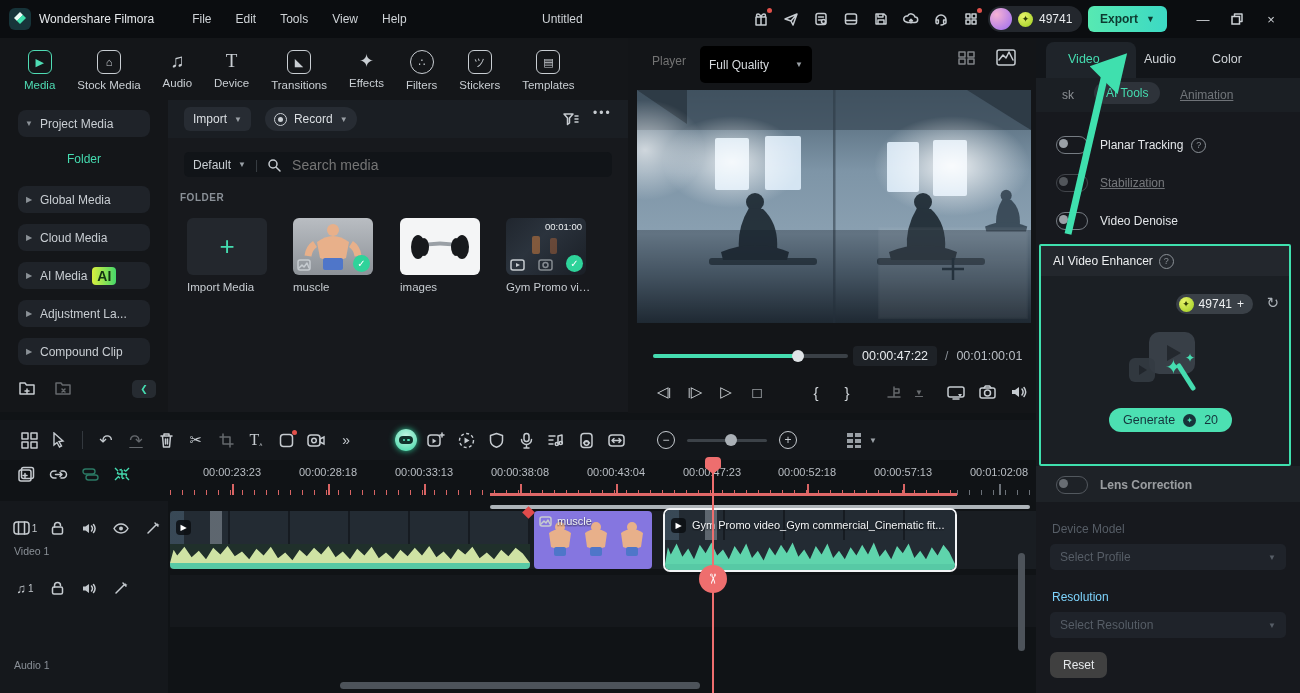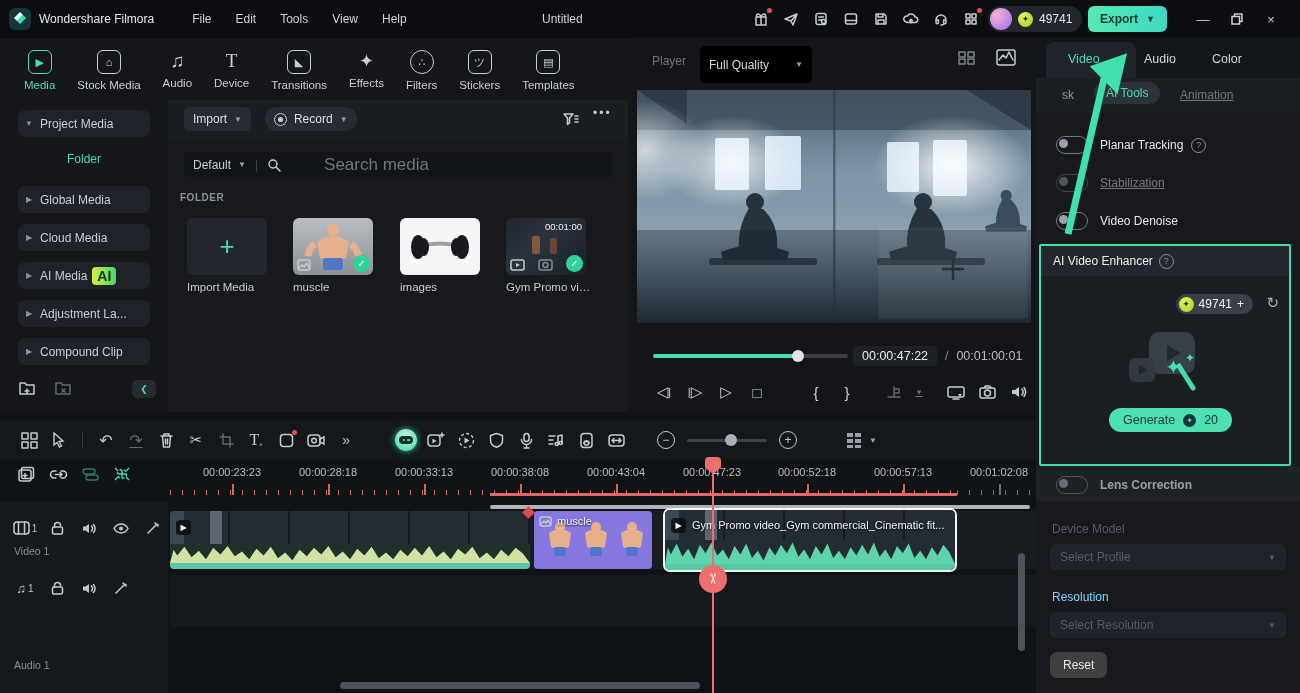--- a/index.html
+++ b/index.html
@@ -272,21 +272,21 @@
           <span>Default</span>
           <span style="font-size:8px;color:#9aa0a6;">▼</span>
         </span>
       <span style="color:#3a4046;">|</span>
       <span>
           <svg width="14" height="14">
             <circle class="ic" cx="6" cy="6" r="4"></circle>
             <path class="ic" d="M9.2 9.2L13 13"></path>
           </svg>
         </span>
-      <input style="background: none; border: none; outline: none; color: rgb(170, 176, 182); font-size: 17px; flex: 1 1 0%; font-family: inherit; margin-left: 32px;" placeholder="Search media">
+      <input style="background: none; border: none; outline: none; color: rgb(170, 176, 182); font-size: 14px; flex: 1 1 0%; font-family: inherit;" placeholder="Search media">
     </div>
 
     <span class="abs" style="left:12px;top:92px;font-size:10px;font-weight:bold;letter-spacing:.5px;color:#8a9097;">FOLDER</span>
 
     <div class="abs" style="left:19px;top:118px;">
       <div class="tile" style="background:#23272d;display:flex;align-items:center;justify-content:center;">
         <span style="color:#45dcb0;font-size:26px;font-weight:200;">+</span>
       </div>
       <span class="tile-label" style="left:0;">Import Media</span>
     </div>

